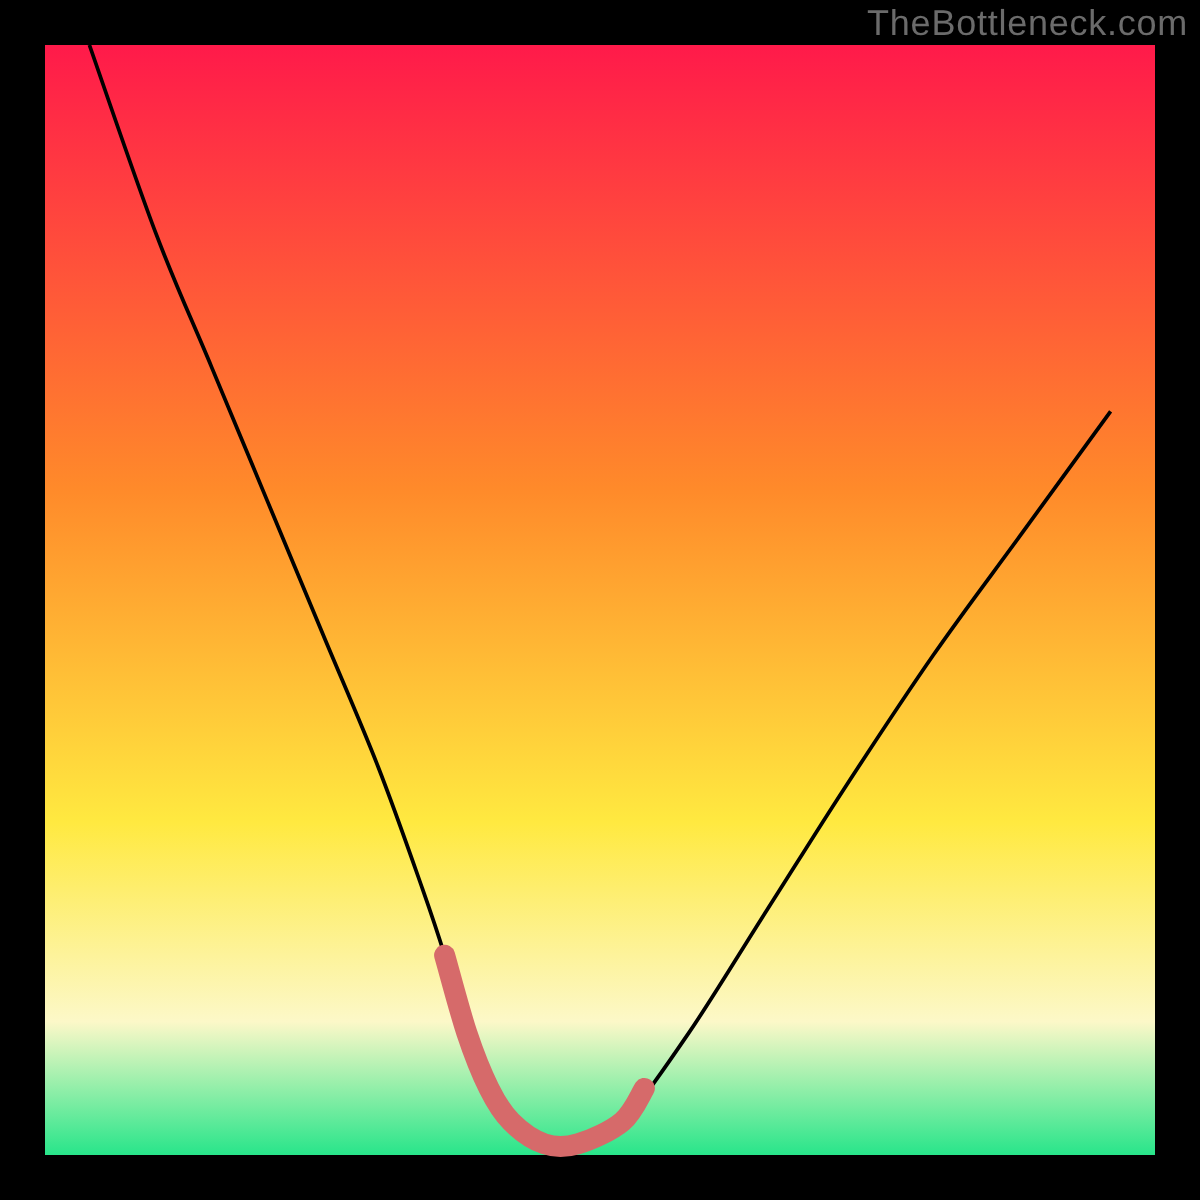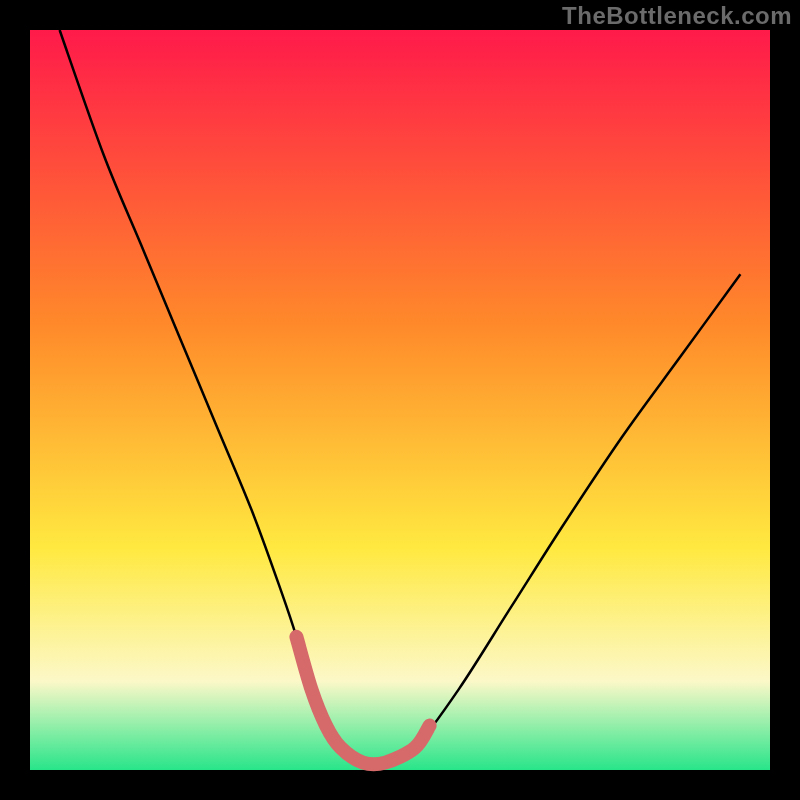--- a/index.html
+++ b/index.html
@@ -17,21 +17,21 @@
     height: 800px;
   }
   svg {
     display: block;
   }
   .watermark {
     position: absolute;
     top: 2px;
     right: 8px;
     font-size: 24px;
-    font-weight: 700;
+    font-weight: 400;
     color: #6b6b6b;
     letter-spacing: 0.5px;
     user-select: none;
   }
 </style>
 </head>
 <body>
 
 <div class="stage">
 

